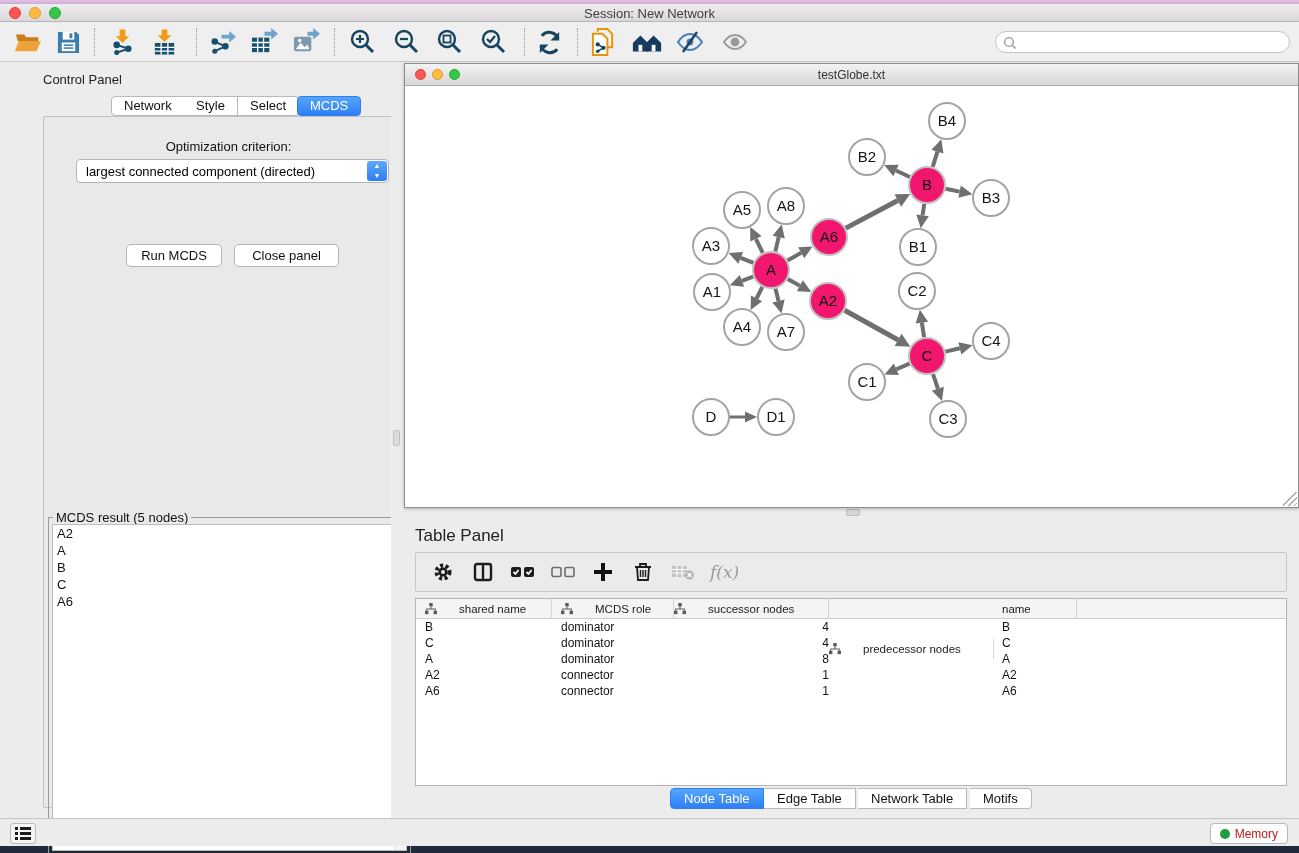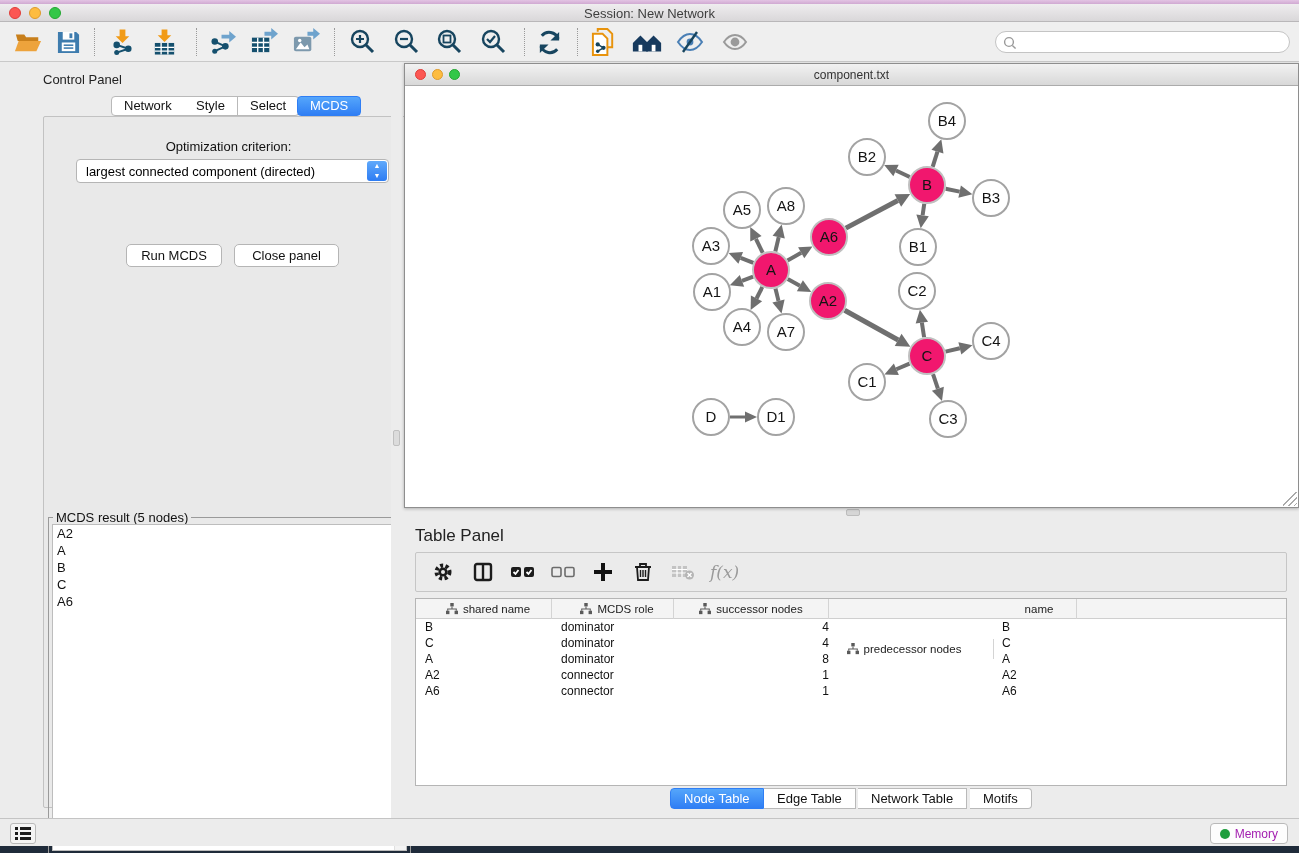--- a/index.html
+++ b/index.html
@@ -87,21 +87,21 @@
   #table-panel { left:403px; top:518px; width:896px; height:300px; background:#ececec; }
   #tp-title { position:absolute; left:12px; top:8px; font-size:17px; color:#222; }
   #tp-toolbar { position:absolute; left:12px; top:34px; width:872px; height:40px;
     background:#ebebeb; border:1px solid #c6c6c6; border-radius:2px; display:flex;
     align-items:center; gap:14px; padding-left:14px; }
   .tp-icon { width:26px; height:26px; display:flex; align-items:center; justify-content:center; }
   #tp-fx { font-family:"DejaVu Serif", serif; font-style:italic; font-size:17px; color:#9a9a9a; }
   #tp-table { position:absolute; left:12px; top:80px; width:872px; height:188px;
     background:#fff; border:1px solid #b5b5b5; overflow:hidden; }
   #tp-header { display:flex; height:20px; background:#f4f4f4; border-bottom:1px solid #cfcfcf; }
-  .th { display:flex; align-items:center; justify-content:center; gap:5px; font-size:11.5px;
+  .th { display:flex; align-items:center; justify-content:flex-start; gap:22px; font-size:11.5px;
     color:#222; border-right:1px solid #d4d4d4; height:20px; }
   .th:last-child { border-right:none; }
   .tr { display:flex; height:16px; }
   .td { font-size:12px; color:#111; line-height:16px; white-space:nowrap; overflow:hidden; }
   .c0 { width:136px; padding-left:9px; }
   .c1 { width:122px; padding-left:9px; }
   .c2 { width:155px; text-align:right; }
   .c3 { width:165px; text-align:right; padding-right:14px;margin-top:40px; }
   .c4 { width:83px;  padding-left:8px; }
   .c5 { flex:1; }
@@ -110,21 +110,21 @@
   .tp-tab.active { background:linear-gradient(#55a6fb,#2f7ef4); color:#fff; border-color:#2f7ef4; }
   .rnd-l { border-radius:4px 0 0 4px; } .rnd-r { border-radius:0 4px 4px 0; }
 
   
   #statusbar { left:0; top:818px; width:1299px; height:28px; background:#ececec;
     border-top:1px solid #c4c4c4; }
   #status-list-btn { position:absolute; left:10px; top:4px; width:26px; height:21px;
     background:#f4f4f4; border:1px solid #b9b9b9; border-radius:3px; display:flex;
     align-items:center; justify-content:center; }
   #memory-btn { position:absolute; right:11px; top:4px; height:21px; background:#fdfdfd;
-    border:1px solid #b9b9b9; border-radius:4px; font-size:12px; color:#a21caf;
+    border:1px solid #b9b9b9; border-radius:4px; font-size:12px; color:#b91c1c;
     display:flex; align-items:center; gap:5px; padding:0 9px; }
   #memory-dot { width:10px; height:10px; border-radius:50%; background:#1e9e3e; }
 </style>
 </head>
 <body>
 
 <div class="abs" id="desktop-top"></div>
 <div class="abs" id="desktop-bottom"></div>
 
 <div class="abs" id="titlebar">
@@ -314,21 +314,21 @@
   </div>
 <div class="abs" id="hdivider">
     <span class="grip"></span>
   </div>
 
 <div class="abs" id="net-window">
   <div id="net-titlebar">
     <span class="tl" style="left:10px;top:5px;width:11px;height:11px;background:#fc5753;border:.5px solid #df3e3a"></span>
     <span class="tl" style="left:27px;top:5px;width:11px;height:11px;background:#fdbc40;border:.5px solid #de9b2d"></span>
     <span class="tl" style="left:44px;top:5px;width:11px;height:11px;background:#33c748;border:.5px solid #24a732"></span>
-    <span class="title">component.txt</span>
+    <span class="title">testGlobe.txt</span>
   </div>
   <div id="net-canvas">
     <svg width="891" height="420" viewBox="0 0 891 420">
         <g>
           <line x1="356.7317954497348" y1="166.89336989600307" x2="349.9253971372887" y2="152.8111664909422" stroke="#6f6f6f" stroke-width="4"></line>
           <polygon points="344.2682045502652,141.10663010399693 355.59759554019297,150.0696039295385 344.25319873438445,155.55272905234594" fill="#6f6f6f"></polygon>
         </g>
         <g>
           <line x1="369.33563513299725" y1="165.5012900992118" x2="372.6978776707415" y2="151.15572193816962" stroke="#6f6f6f" stroke-width="4"></line>
           <polygon points="375.66436486700275,138.4987099007882 378.83166042731864,152.5933272717424 366.56409491416434,149.71811660459684" fill="#6f6f6f"></polygon>

